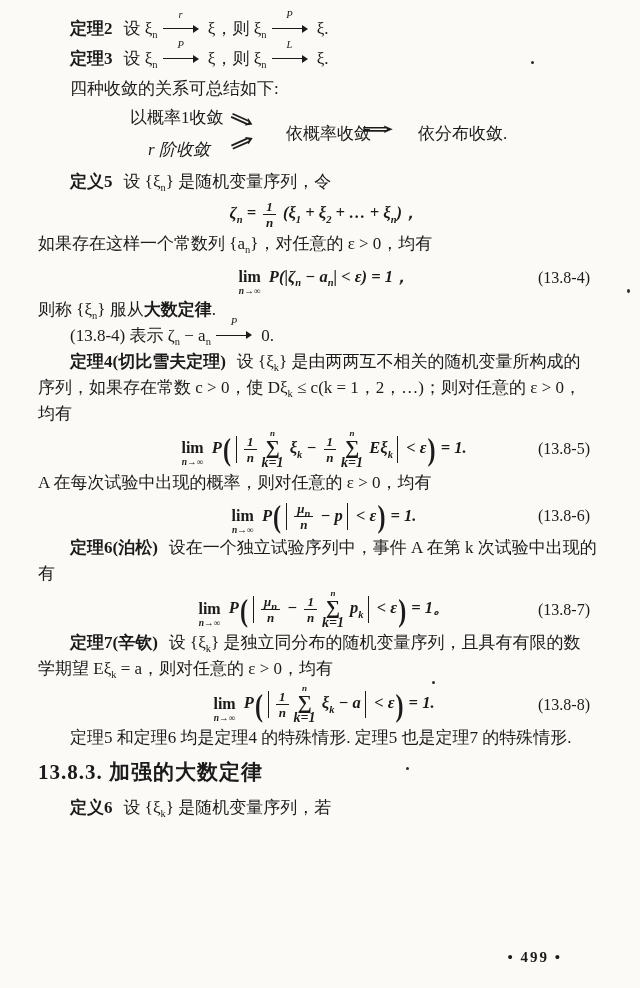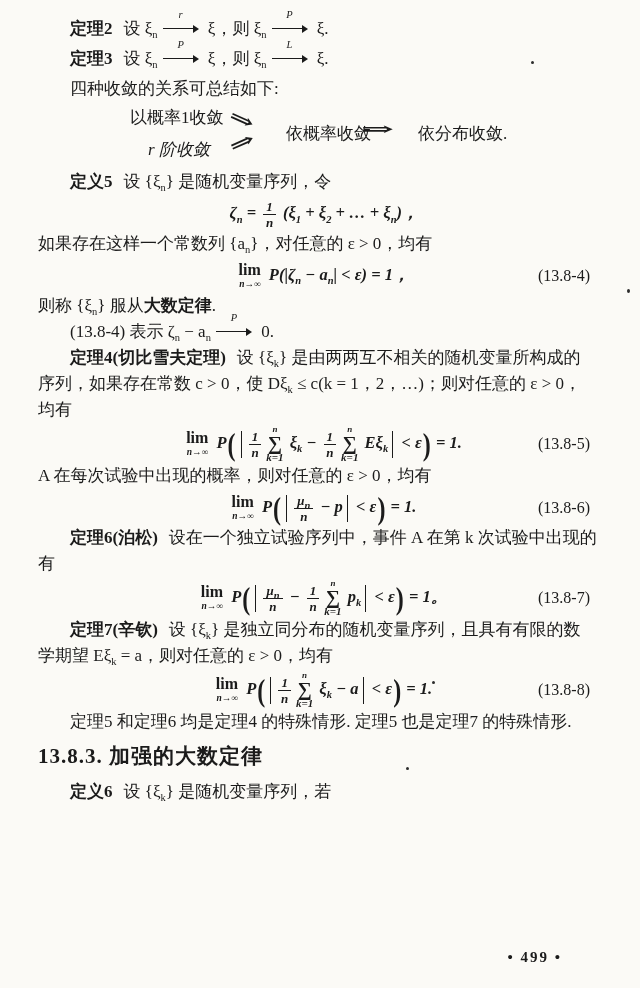--- a/index.html
+++ b/index.html
@@ -36,23 +36,23 @@
   .eqno{position:absolute;right:20px;top:50%;transform:translateY(-50%);
     font-style:normal;font-size:16px;}
   .frac{display:inline-flex;flex-direction:column;align-items:center;vertical-align:middle;
     margin:0 3px;line-height:1;}
   .frac .num{font-size:13px;padding:0 3px 1px;border-bottom:1.2px solid currentColor;text-align:center;}
   .frac .den{font-size:13px;padding-top:1px;text-align:center;}
   .sum{display:inline-flex;flex-direction:column;align-items:center;vertical-align:middle;
     line-height:1;margin:0 2px;}
   .sum-top{font-size:9px;}
   .sum-sigma{font-size:20px;line-height:.9;font-style:normal;}
-  .sum-bot{font-size:11px;}
-  .lim{display:inline-flex;flex-direction:column;align-items:flex-end;vertical-align:middle;
-    line-height:1;margin-right:4px;}
+  .sum-bot{font-size:14px;}
+  .lim{display:inline-flex;flex-direction:column;align-items:center;vertical-align:middle;
+    line-height:1;margin-right:4px;margin-top:10px;}
   .lim-word{font-size:16px;font-style:normal;}
   .lim-sub{font-size:9.5px;margin-top:2px;}
   .big-paren{display:inline-block;font-size:24px;line-height:0;vertical-align:middle;
     transform:scaleY(1.35);margin:0 1px;font-style:normal;}
   .tall-bar{display:inline-block;width:1.2px;height:27px;background:currentColor;
     vertical-align:middle;margin:0 4px;}
   
   .diagram{position:relative;height:58px;margin:6px 0 8px;font-size:17px;}
   .diagram span{position:absolute;white-space:nowrap;}
   .dg-top{left:92px;top:1px;}

